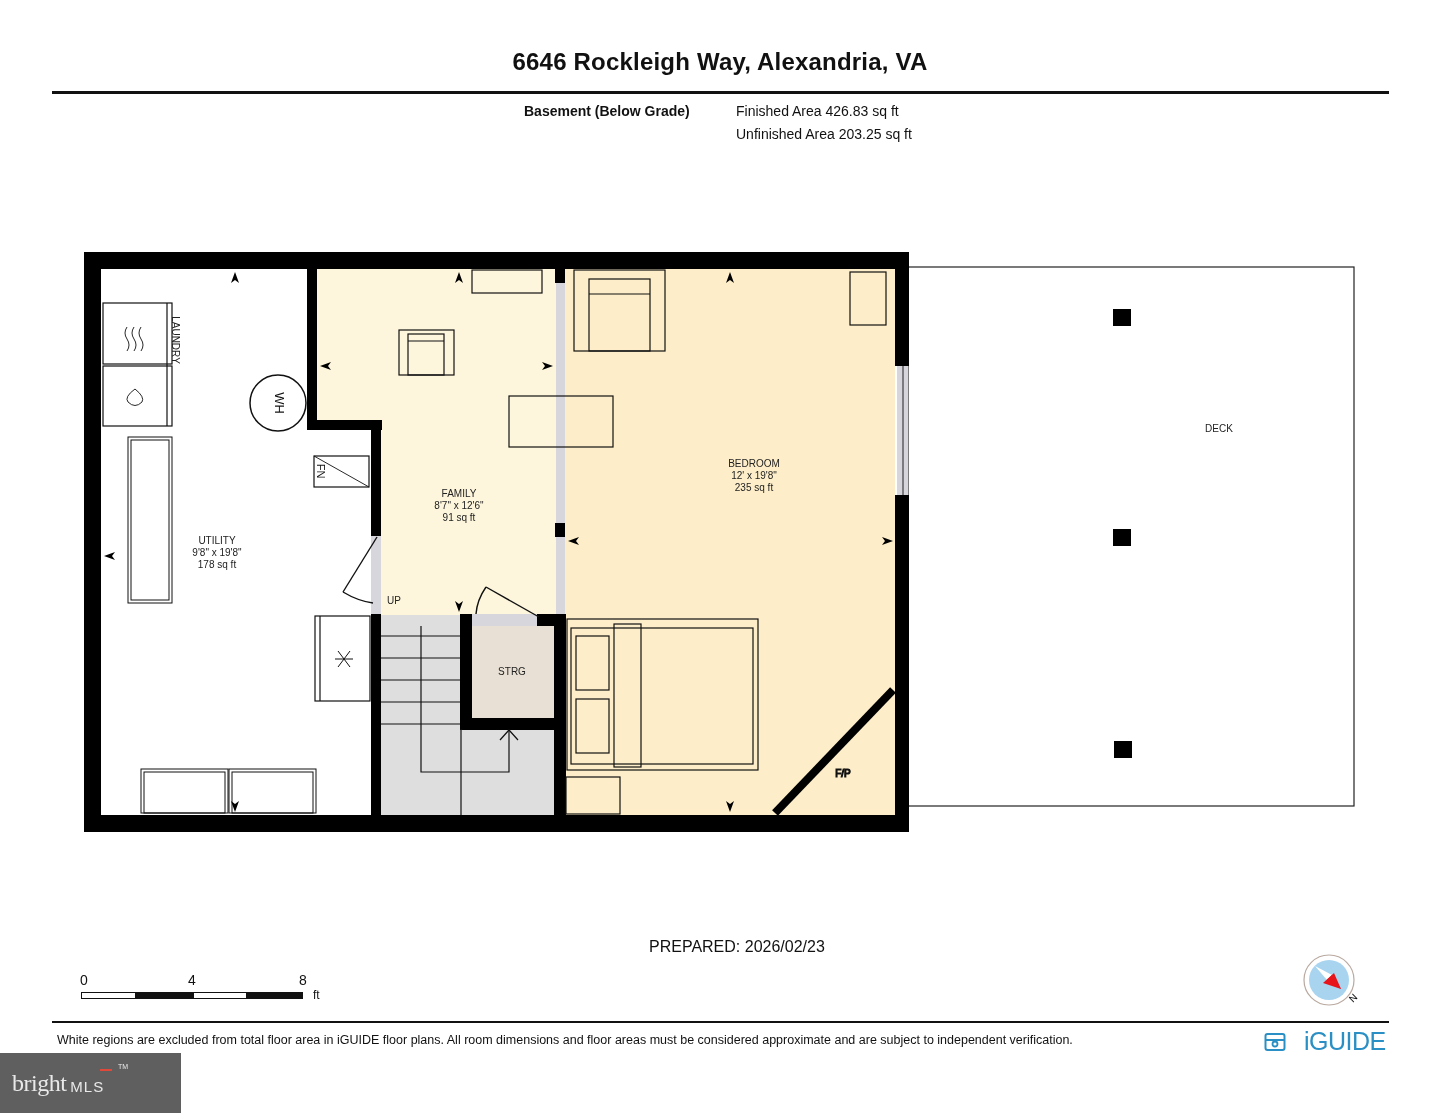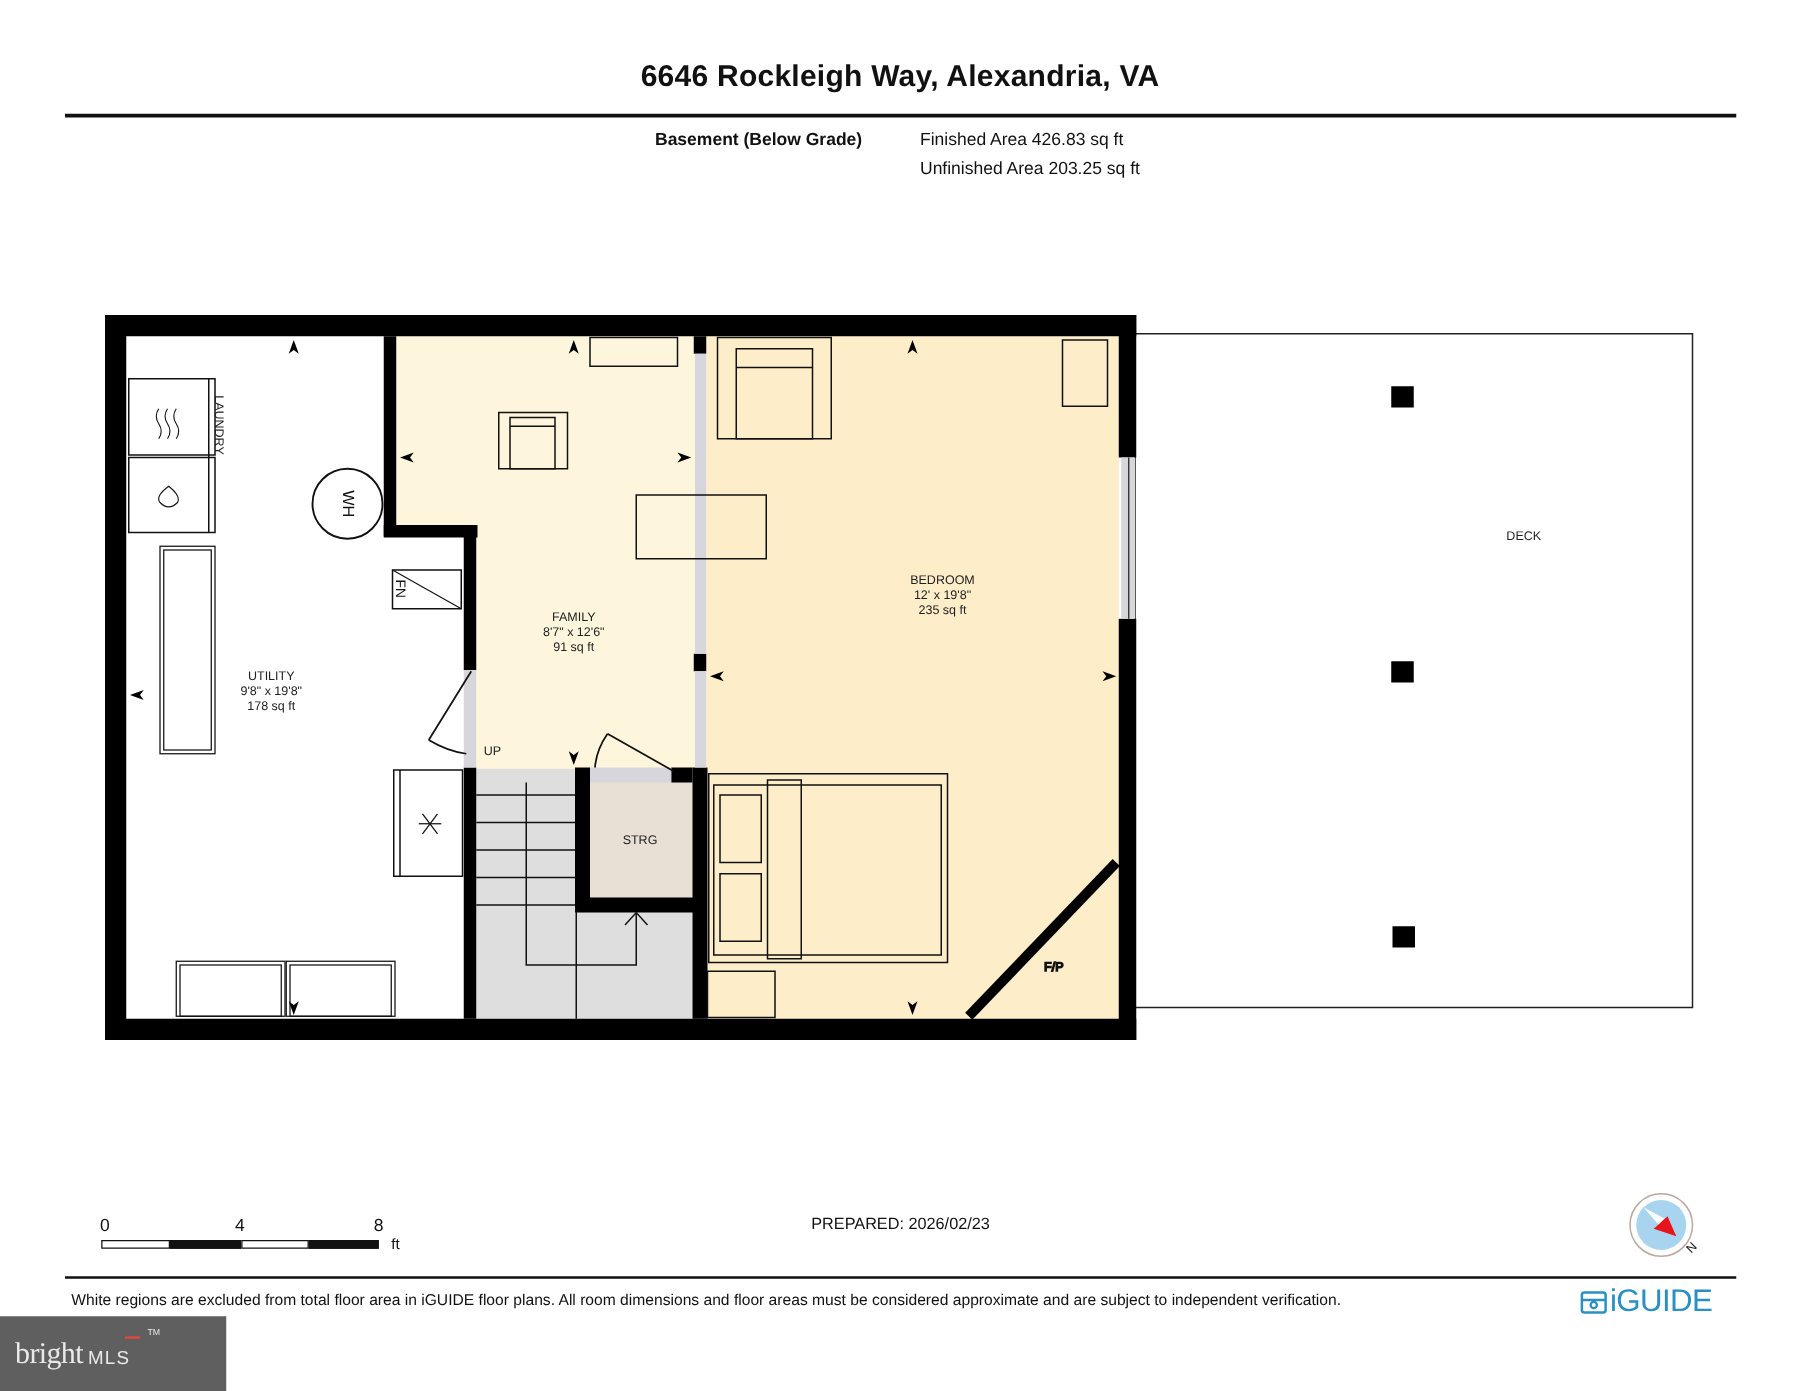--- a/index.html
+++ b/index.html
@@ -11,25 +11,25 @@
     .level-label { position: absolute; left: 524px; top: 103px; font-size: 14px; font-weight: bold; }
     .area-line { position: absolute; left: 736px; font-size: 14px; }
     .area-line.a1 { top: 103px; }
     .area-line.a2 { top: 126px; }
     .plan { position: absolute; left: 0; top: 0; }
     .room-label { font-family: "Liberation Sans", sans-serif; font-size: 10px; fill: #222; text-anchor: middle; }
     .scale { position: absolute; left: 80px; top: 972px; width: 260px; height: 36px; }
     .scale .tick { position: absolute; top: 0; font-size: 14px; }
     .scale .bar { position: absolute; top: 20px; height: 7px; box-sizing: border-box; border: 1px solid #111; }
     .scale .unit { position: absolute; left: 233px; top: 16px; font-size: 12px; }
-    .prepared { position: absolute; left: 649px; top: 971px; font-size: 13px; }
+    .prepared { position: absolute; left: 649px; top: 938px; font-size: 16px; }
     .rule-bottom { position: absolute; left: 52px; width: 1337px; top: 1021px; height: 2px; background: #111; }
     .disclaimer { position: absolute; left: 57px; top: 1033px; font-size: 12.5px; }
     .iguide { position: absolute; left: 1264px; top: 1027px; font-size: 25px; color: #2a8fc4;
-              display: flex; align-items: center; gap: 2px; letter-spacing: -0.5px; }
+              display: flex; align-items: center; gap: 18px; letter-spacing: -0.5px; }
     .bright { position: absolute; left: 0; top: 1053px; width: 181px; height: 60px; background: #5f5f5f;
               color: #e9e9e9; display: flex; align-items: center; }
     .bright .b-word { font-family: "Liberation Serif", serif; font-size: 24px; margin-left: 12px; letter-spacing: -0.5px; }
     .bright .b-mls { font-size: 15px; margin-left: 4px; margin-top: 6px; letter-spacing: 1px; }
     .bright .b-tm { position: absolute; left: 118px; top: 10px; font-size: 7px; }
     .bright .b-star { position: absolute; left: 100px; top: 16px; width: 12px; height: 2px; background: #e0493a; }
     .compass { position: absolute; left: 1301px; top: 953px; }
   </style>
 </head>
 <body>

